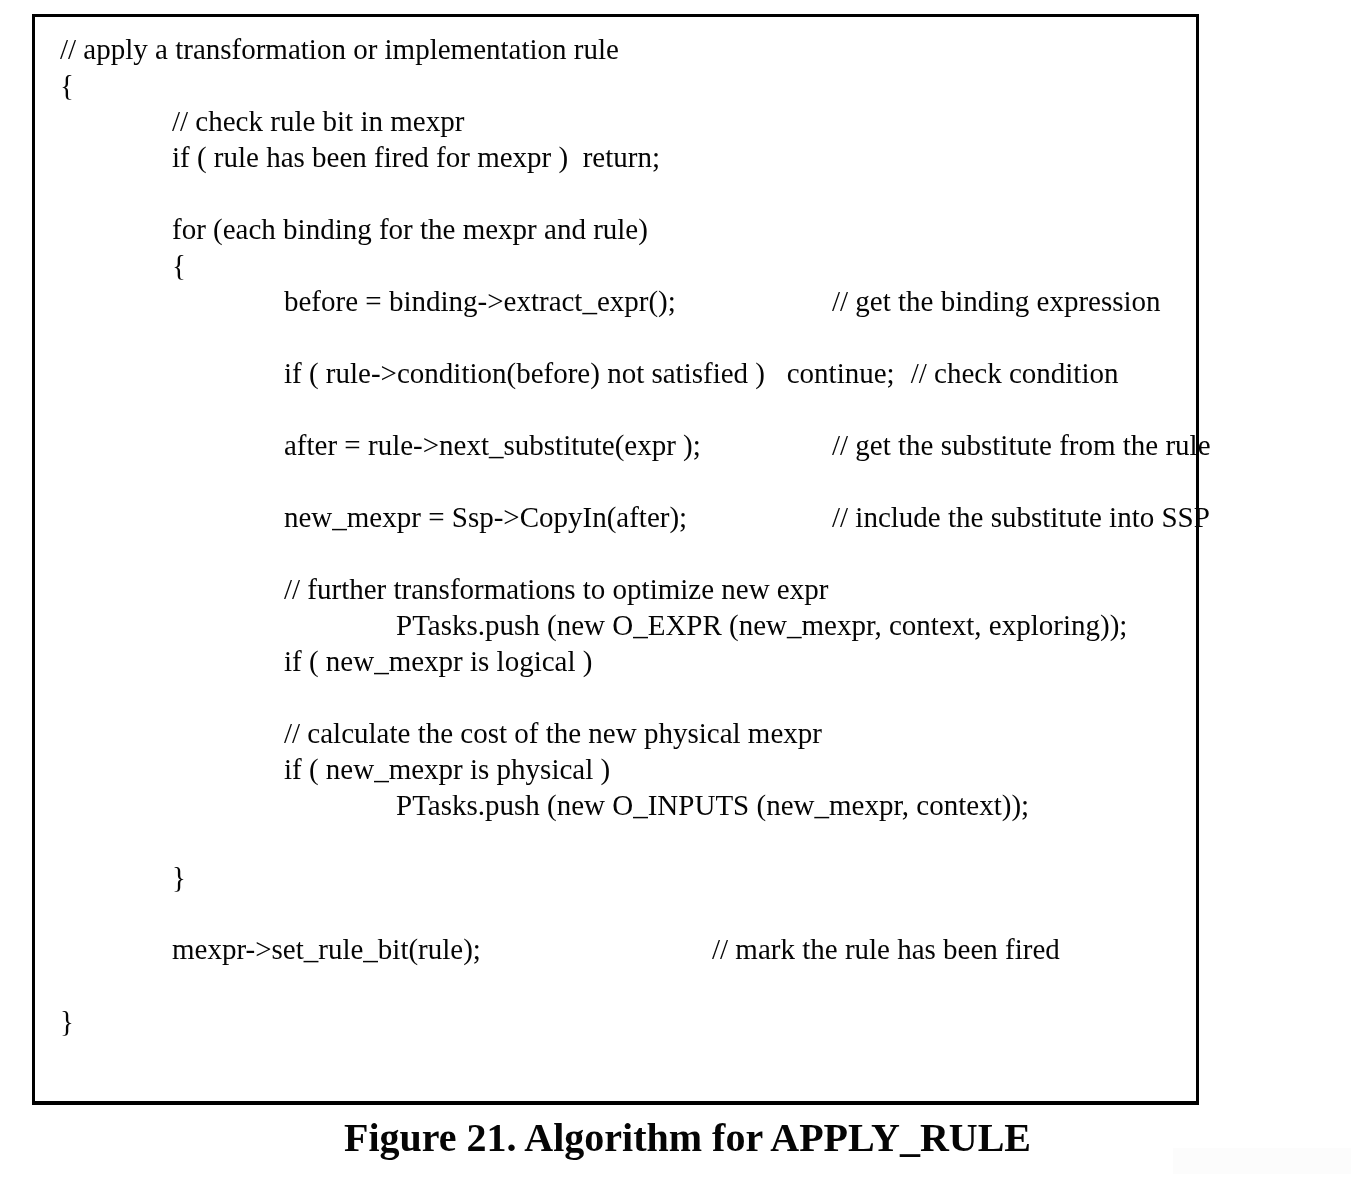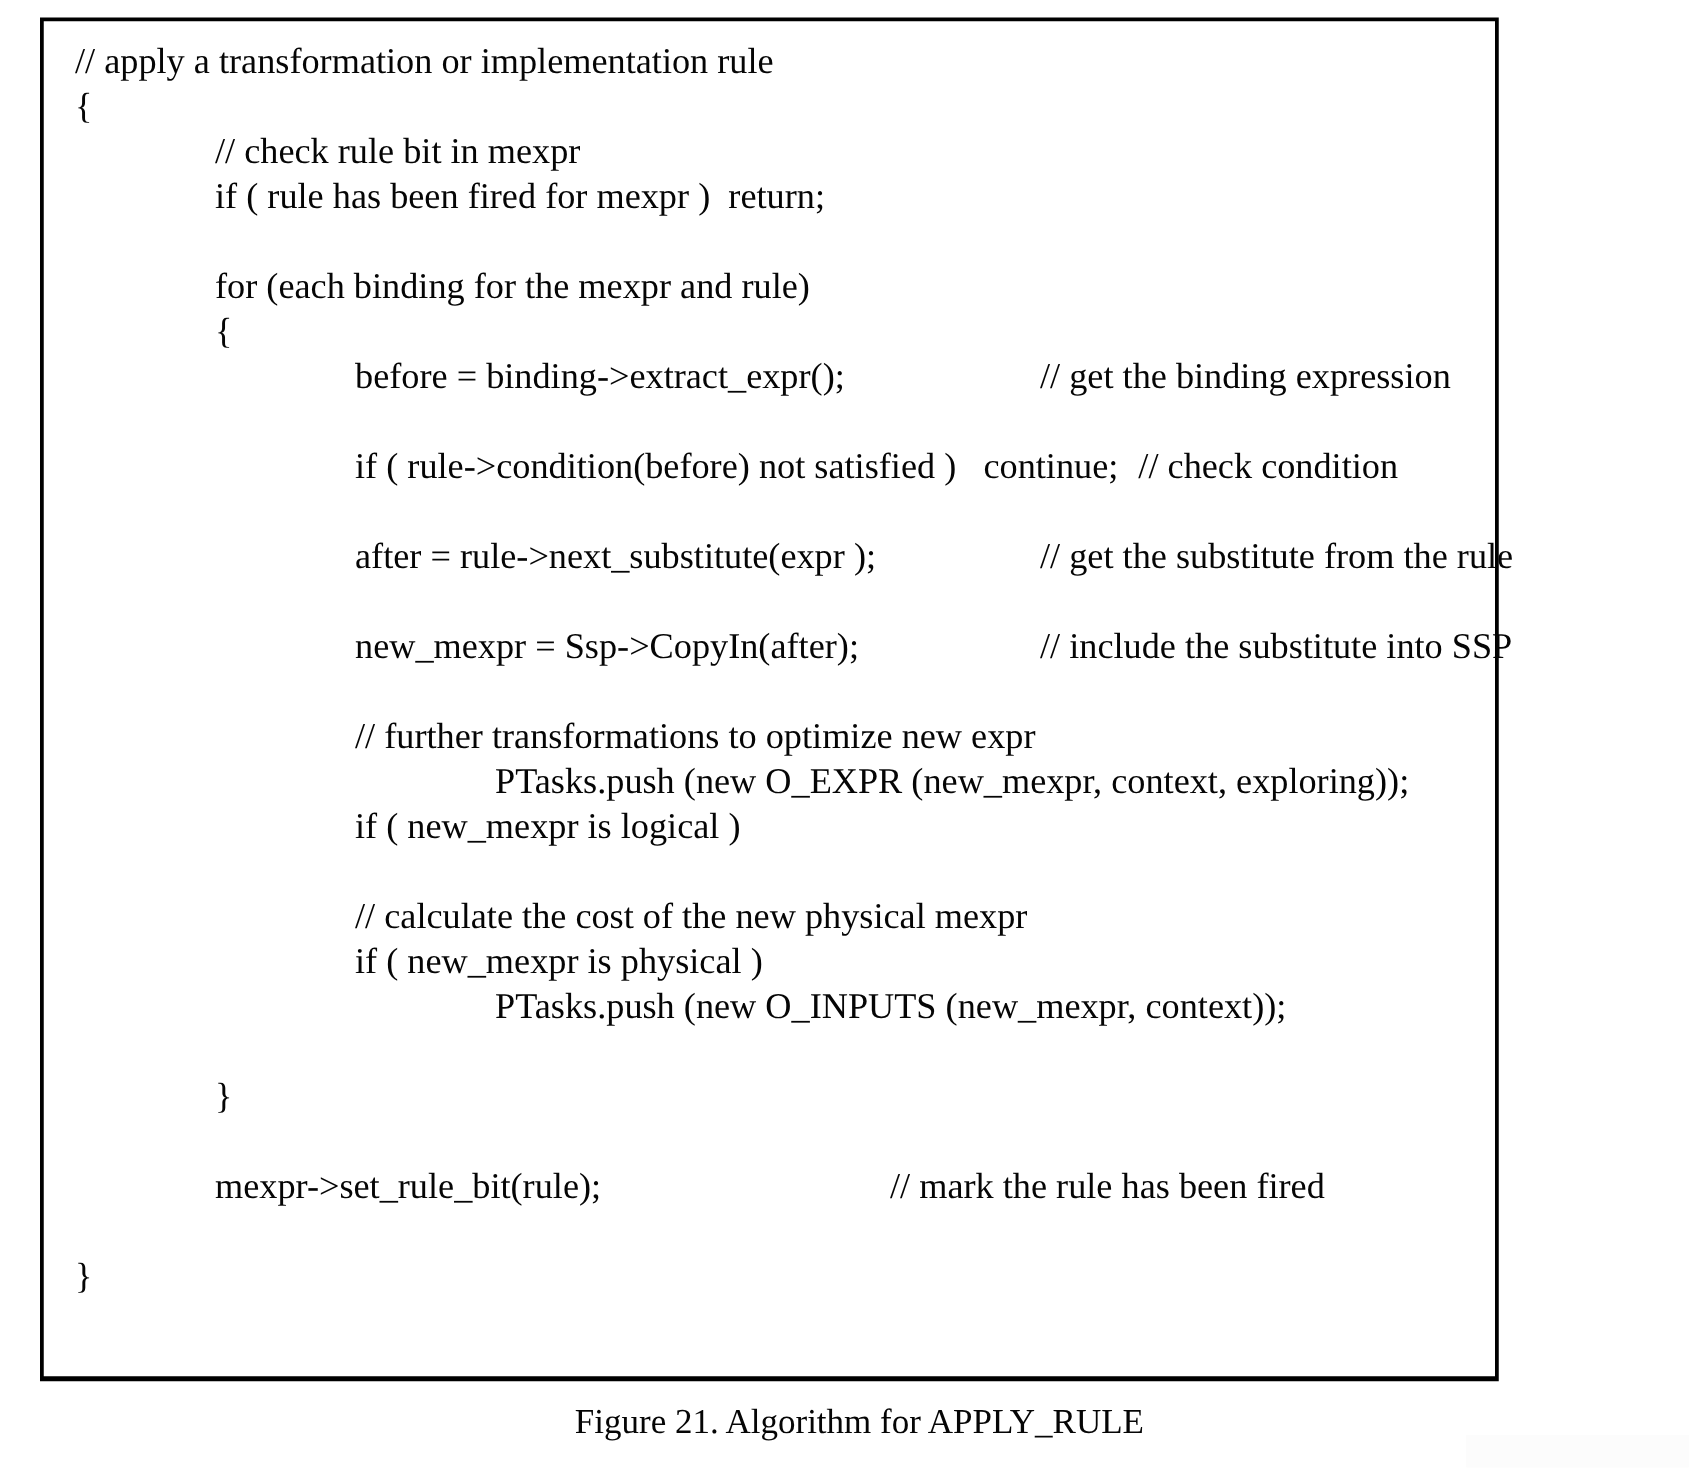--- a/index.html
+++ b/index.html
@@ -39,22 +39,22 @@
   .i3 { padding-left: 336px; }
   .cmt.c7 { position: absolute; left: 772px; top: 0; }
   .cmt.c6 { position: absolute; left: 652px; top: 0; }
   .cmt.cin { padding-left: 16px; }
   .caption-row {
     position: absolute;
     left: 32px;
     top: 1118px;
     width: 1311px;
     text-align: center;
-    font-size: 28px;
-    font-weight: normal;
+    font-size: 40px;
+    font-weight: bold;
     line-height: 40px;
     white-space: pre;
   }
   .scan-artifact {
     position: absolute;
     left: 1173px;
     top: 1148px;
     width: 178px;
     height: 26px;
     background: #fcfcfc;

